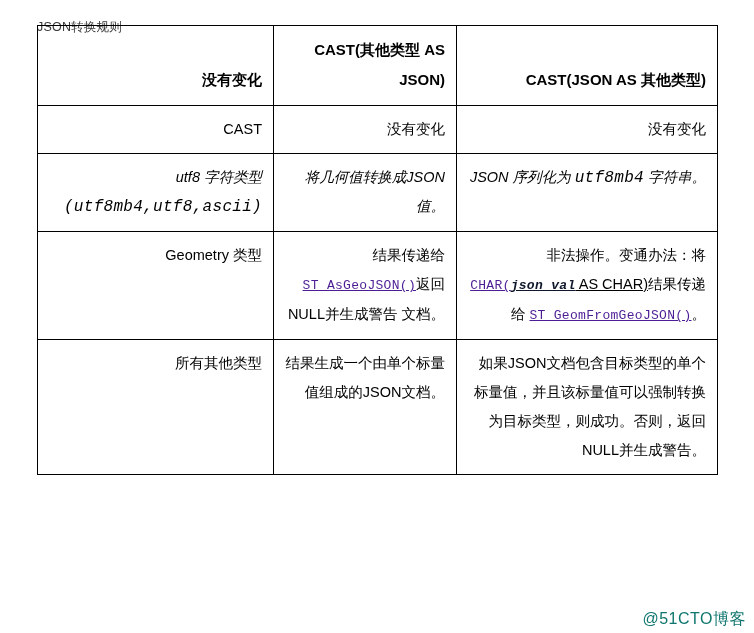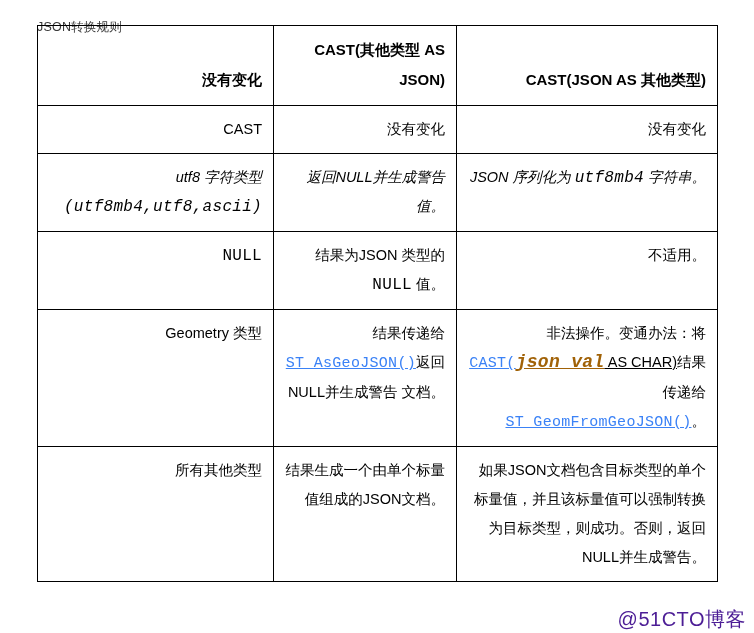--- a/index.html
+++ b/index.html
@@ -64,45 +64,45 @@
   tr.r-geometry { height: 95px; }
   tr.r-allother { height: 123px; }
 
   .mono {
     font-family: "Liberation Mono", "DejaVu Sans Mono", monospace;
     font-size: 16px;
     letter-spacing: 0.3px;
   }
   .lnk {
     font-family: "Liberation Mono", "DejaVu Sans Mono", monospace;
-    font-size: 15px;
+    font-size: 13px;
     letter-spacing: 0.3px;
     text-decoration: underline;
-    color: #3b82f6;
+    color: #4c1d95;
   }
   .lnk-i {
     font-family: "Liberation Mono", "DejaVu Sans Mono", monospace;
-    font-size: 18px;
+    font-size: 13px;
     font-style: italic;
     font-weight: bold;
     letter-spacing: 0.3px;
     text-decoration: underline;
-    color: #a16207;
+    color: #0f172a;
   }
   .lnk-plain {
     text-decoration: underline;
     margin-top: 46px;
   }
   #watermark {
     position: absolute;
     right: 8px;
     bottom: 4px;
-    font-size: 20px;
+    font-size: 16px;
     line-height: 20px;
-    color: #4c1d95;
+    color: #0f766e;
     letter-spacing: 0.5px;
     white-space: nowrap;
     user-select: none;
   }
 </style>
 </head>
 <body>
 
 <div id="page-title">JSON转换规则</div>
 
@@ -120,32 +120,27 @@
     </tr>
   </thead>
   <tbody id="table-body">
       <tr class="r-json">
         <td><span>CAST</span></td>
         <td><span>没有变化</span></td>
         <td><span>没有变化</span></td>
       </tr>
       <tr class="r-utf8">
         <td><span>utf8 字符类型 </span><span class="mono">(</span><span class="mono">utf8mb4,utf8,ascii</span><span class="mono">)</span></td>
-        <td><span>返回NULL并生成警告 值。</span></td>
+        <td><span>将几何值转换成JSON 值。</span></td>
         <td><span>JSON 序列化为 </span><span class="mono">utf8mb4</span><span> 字符串。</span></td>
-      </tr>
-      <tr class="r-null">
-        <td><span class="mono">NULL</span></td>
-        <td><span>结果为JSON 类型的 </span><span class="mono">NULL</span><span> 值。</span></td>
-        <td><span>不适用。</span></td>
       </tr>
       <tr class="r-geometry">
         <td><span>Geometry 类型</span></td>
         <td><span>结果传递给</span><span class="lnk">ST_AsGeoJSON()</span><span>返回NULL并生成警告 文档。</span></td>
-        <td><span>非法操作。变通办法：将 </span><span class="lnk">CAST(</span><span class="lnk-i">json_val</span><span class="lnk-plain"> AS CHAR)</span><span>结果传递给 </span><span class="lnk">ST_GeomFromGeoJSON()</span><span>。</span></td>
+        <td><span>非法操作。变通办法：将 </span><span class="lnk">CHAR(</span><span class="lnk-i">json_val</span><span class="lnk-plain"> AS CHAR)</span><span>结果传递给 </span><span class="lnk">ST_GeomFromGeoJSON()</span><span>。</span></td>
       </tr>
       <tr class="r-allother">
         <td><span>所有其他类型</span></td>
         <td><span>结果生成一个由单个标量值组成的JSON文档。</span></td>
         <td><span>如果JSON文档包含目标类型的单个标量值，并且该标量值可以强制转换为目标类型，则成功。否则，返回NULL并生成警告。</span></td>
       </tr>
     </tbody>
 </table>
 
 <div id="watermark">@51CTO博客</div>

